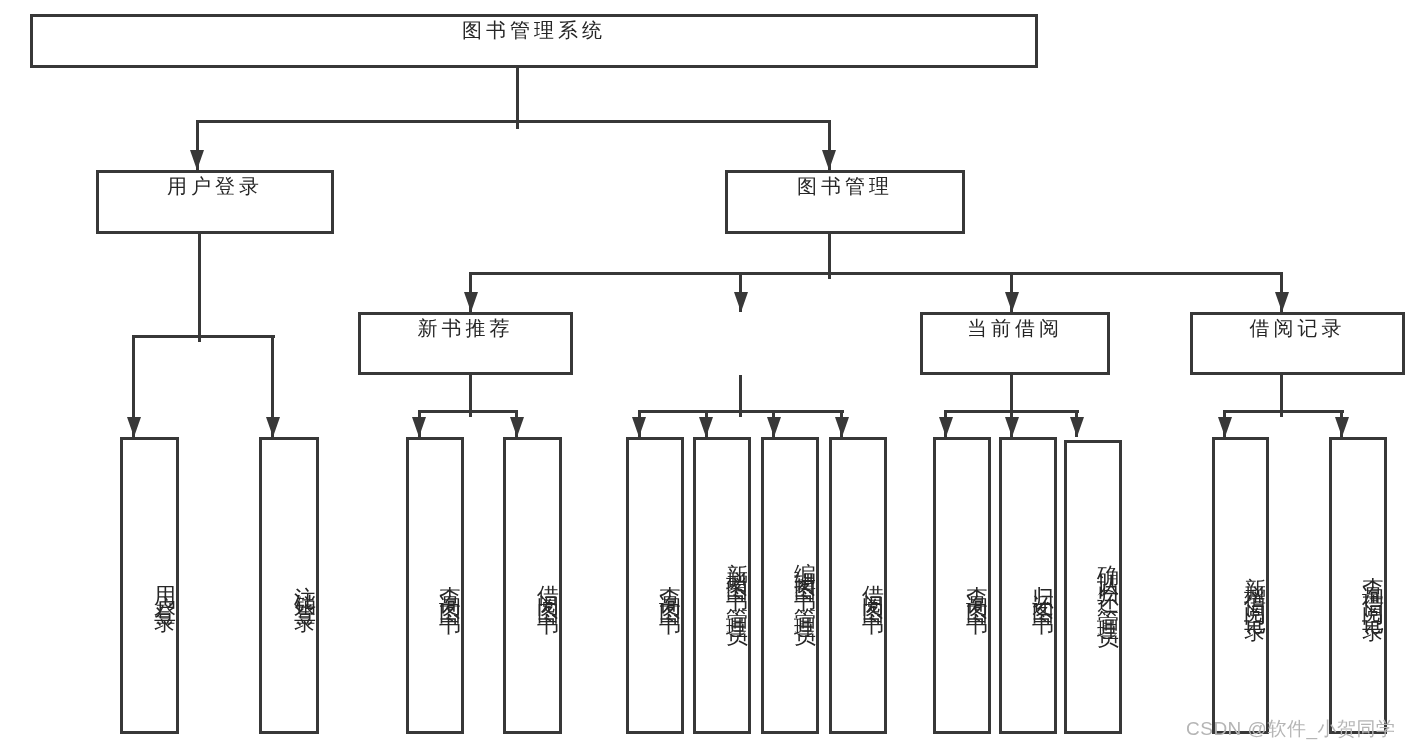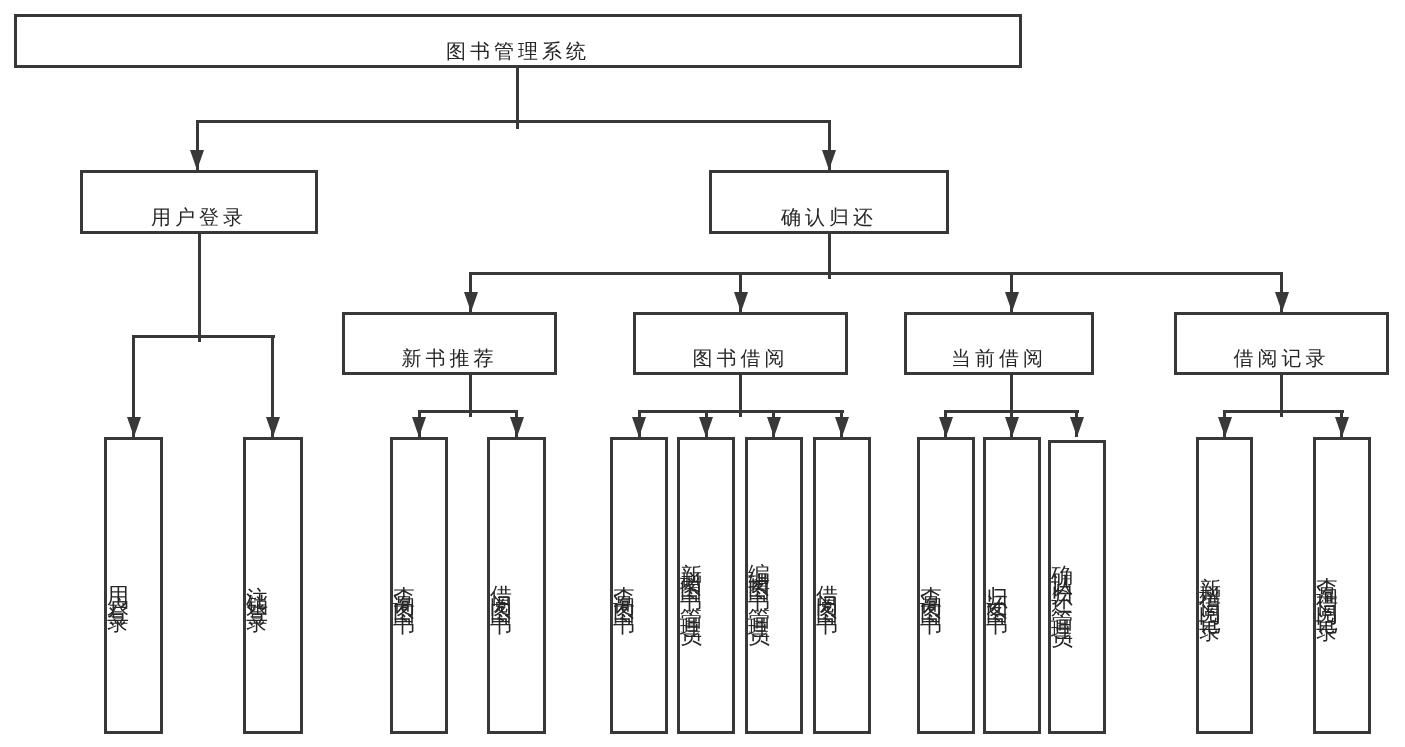--- a/index.html
+++ b/index.html
@@ -14,22 +14,23 @@
     width:1405px;height:747px;
     background:var(--background);
     font-family:"Liberation Sans", sans-serif;
     overflow:hidden;
   }
   .box{
     position:absolute;
     box-sizing:border-box;
     border:3px solid var(--line);
     background:#fff;
-    display:flex;align-items:flex-end;justify-content:center;
+    display:flex;align-items:flex-start;justify-content:center;
     color:var(--text);
+    margin-left:16px;
   }
   .hbox{
     font-size:20px;
     letter-spacing:4px;
     white-space:nowrap;
   }
   .vbox{
     writing-mode:vertical-rl;
     text-orientation:mixed;
     font-size:22px;
@@ -60,28 +61,25 @@
 <div class="diagram">
 
   <div class="box hbox" style="left:14px;top:14px;width:1008px;height:54px">
     <span>图书管理系统</span>
   </div>
 
   <div class="box hbox" style="left:80px;top:170px;width:238px;height:64px">
     <span>用户登录</span>
   </div>
   <div class="box hbox" style="left:709px;top:170px;width:240px;height:64px">
-    <span>确认归还</span>
+    <span>图书管理</span>
   </div>
 
   <div class="box hbox" style="left:342px;top:312px;width:215px;height:63px">
     <span>新书推荐</span>
-  </div>
-  <div class="box hbox" style="left:633px;top:312px;width:215px;height:63px">
-    <span>图书借阅</span>
   </div>
   <div class="box hbox" style="left:904px;top:312px;width:190px;height:63px">
     <span>当前借阅</span>
   </div>
   <div class="box hbox" style="left:1174px;top:312px;width:215px;height:63px">
     <span>借阅记录</span>
   </div>
 
   <div class="box vbox" style="left:104px;top:437px;width:59px;height:297px">
     <span>用户登录</span>
@@ -178,14 +176,15 @@
   <div class="arrow" style="left:1005px;top:417px"></div>
   <div class="arrow" style="left:1070px;top:417px"></div>
 
   <div class="vl" style="left:1280px;top:375px;height:42px"></div>
   <div class="hl" style="left:1223px;top:410px;width:121px"></div>
   <div class="vl" style="left:1223px;top:410px;height:27px"></div>
   <div class="vl" style="left:1340px;top:410px;height:27px"></div>
   <div class="arrow" style="left:1218px;top:417px"></div>
   <div class="arrow" style="left:1335px;top:417px"></div>
 
+  <div class="watermark">CSDN @软件_小贺同学</div>
 
 </div>
 
 </body></html>

